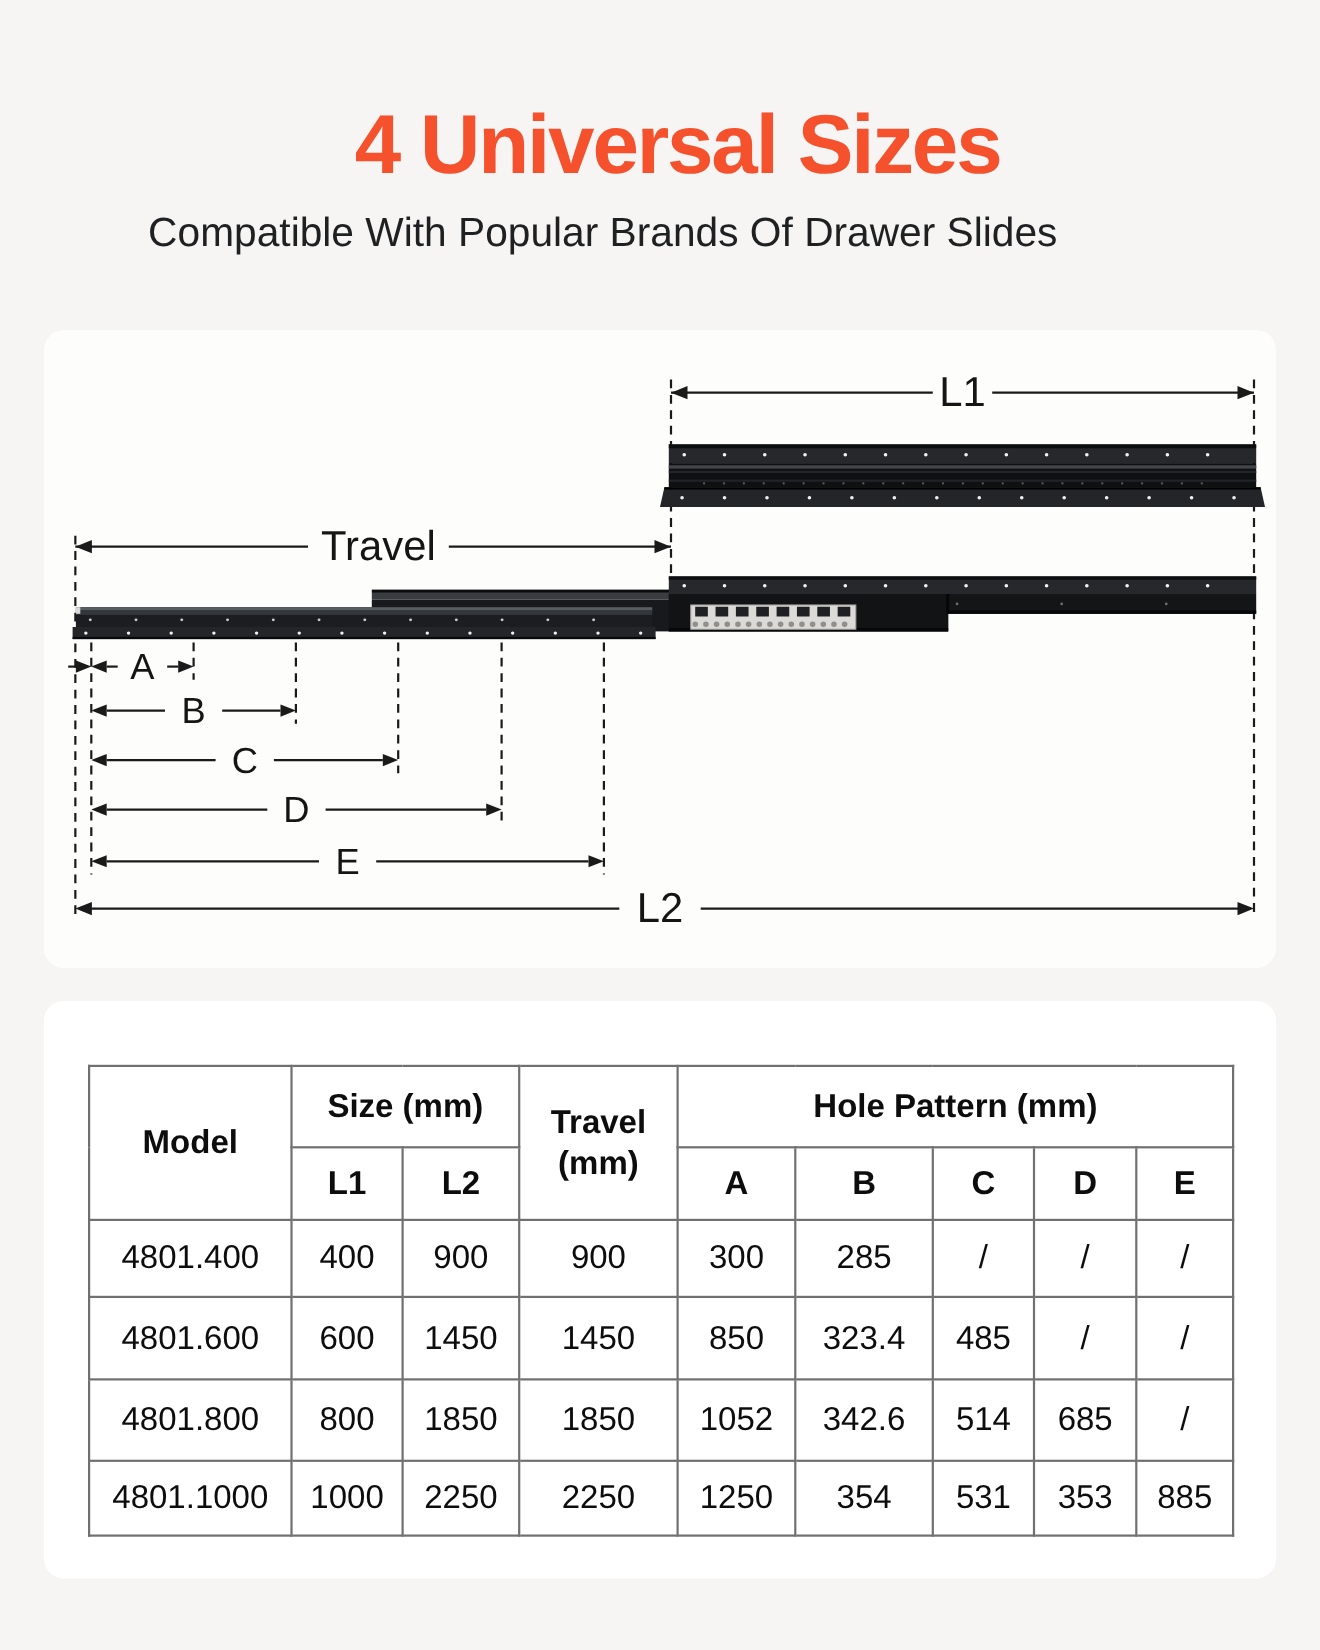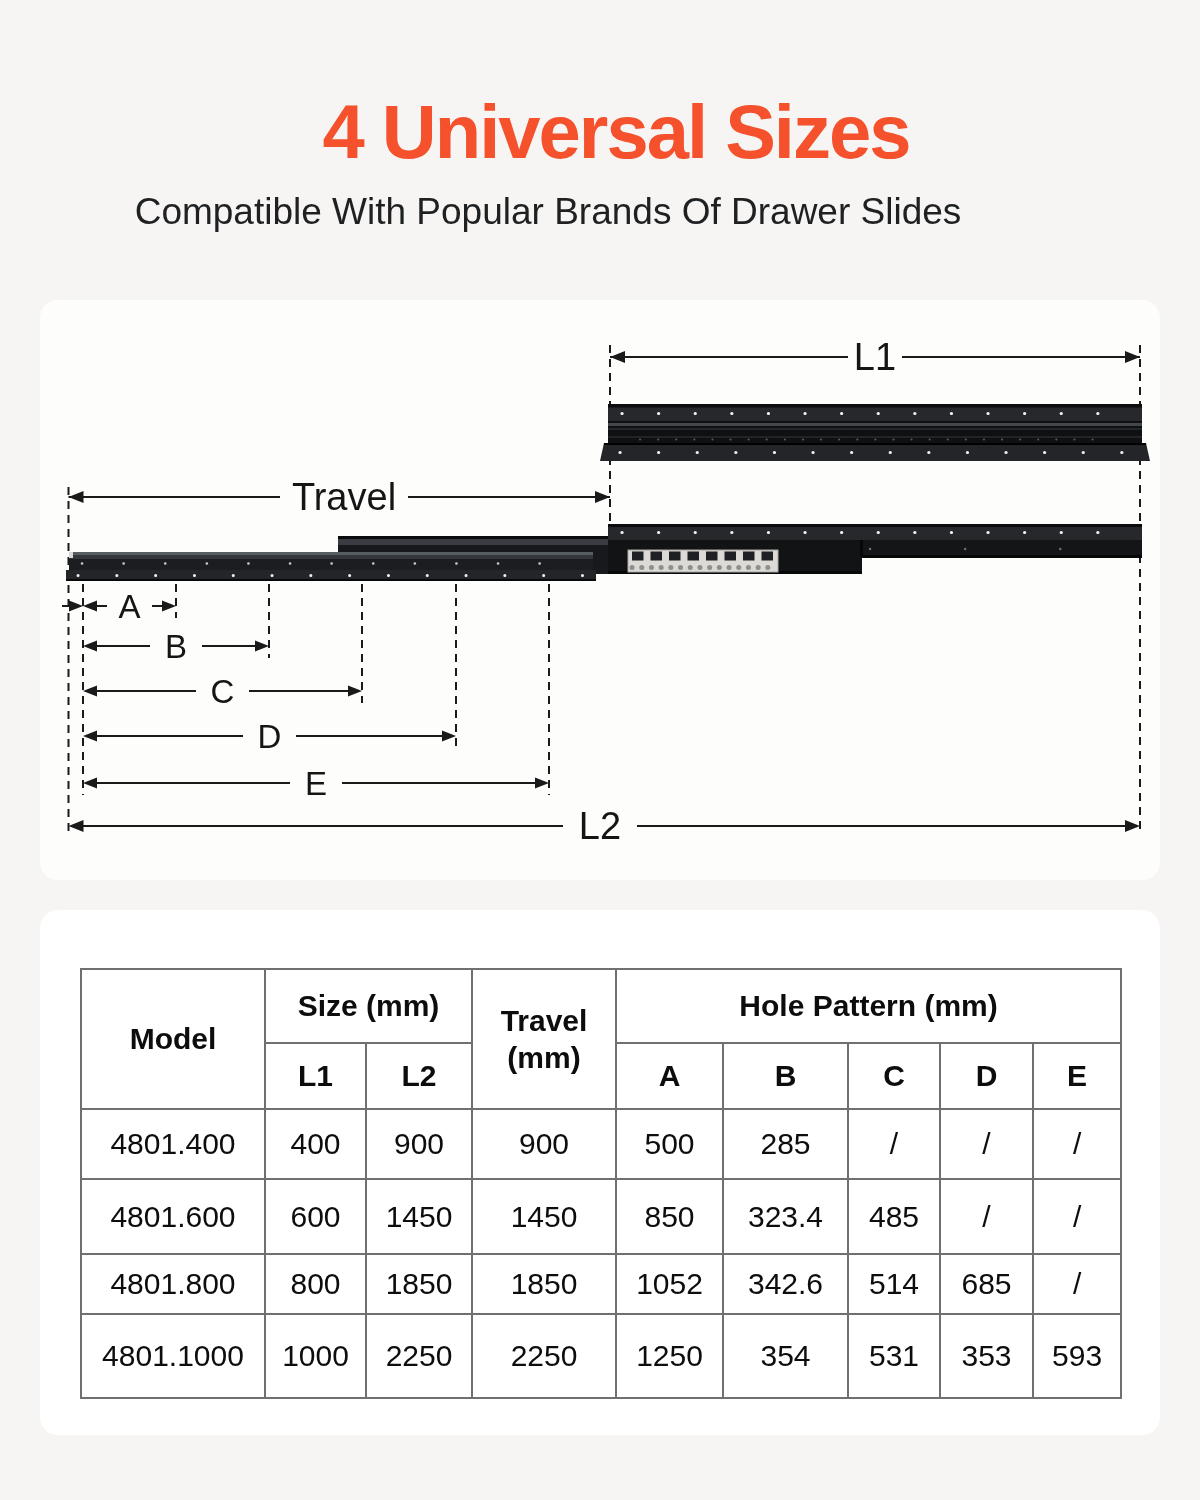--- a/index.html
+++ b/index.html
@@ -34,21 +34,21 @@
   
   .spec{
     position:absolute;left:40px;top:58px;width:1040px;height:427px;
     border-collapse:collapse;table-layout:fixed;
     font-size:30px;color:#0D0D0D;text-align:center;
   }
   .spec th,.spec td{border:2px solid #707070;padding:0;vertical-align:middle;}
   .spec th{font-weight:bold;border-radius:13px;}
   .spec td{font-weight:400;}
   .r-h1{height:74px;} .r-h2{height:66px;}
-  .r-d1{height:70px;} .r-d2{height:75px;} .r-d3{height:60px;} .r-d4{height:84px;}
+  .r-d1{height:70px;} .r-d2{height:75px;} .r-d3{height:74px;} .r-d4{height:68px;}
   .two-line span{display:block;line-height:1.25;}
 </style>
 </head>
 <body>
 
 <header class="hdr">
   <h1 class="title">4 Universal Sizes</h1>
   <p class="subtitle">Compatible With Popular Brands Of Drawer Slides</p>
 </header>
 
@@ -221,21 +221,21 @@
         <th>D</th>
         <th>E</th>
       </tr>
     </thead>
     <tbody>
       <tr class="r-d1">
         <td>4801.400</td>
         <td>400</td>
         <td>900</td>
         <td>900</td>
-        <td>500</td>
+        <td>300</td>
         <td>285</td>
         <td>/</td>
         <td>/</td>
         <td>/</td>
       </tr>
       <tr class="r-d2">
         <td>4801.600</td>
         <td>600</td>
         <td>1450</td>
         <td>1450</td>
@@ -258,17 +258,17 @@
       </tr>
       <tr class="r-d4">
         <td>4801.1000</td>
         <td>1000</td>
         <td>2250</td>
         <td>2250</td>
         <td>1250</td>
         <td>354</td>
         <td>531</td>
         <td>353</td>
-        <td>593</td>
+        <td>885</td>
       </tr>
     </tbody>
   </table>
 </section>
 
 </body></html>

